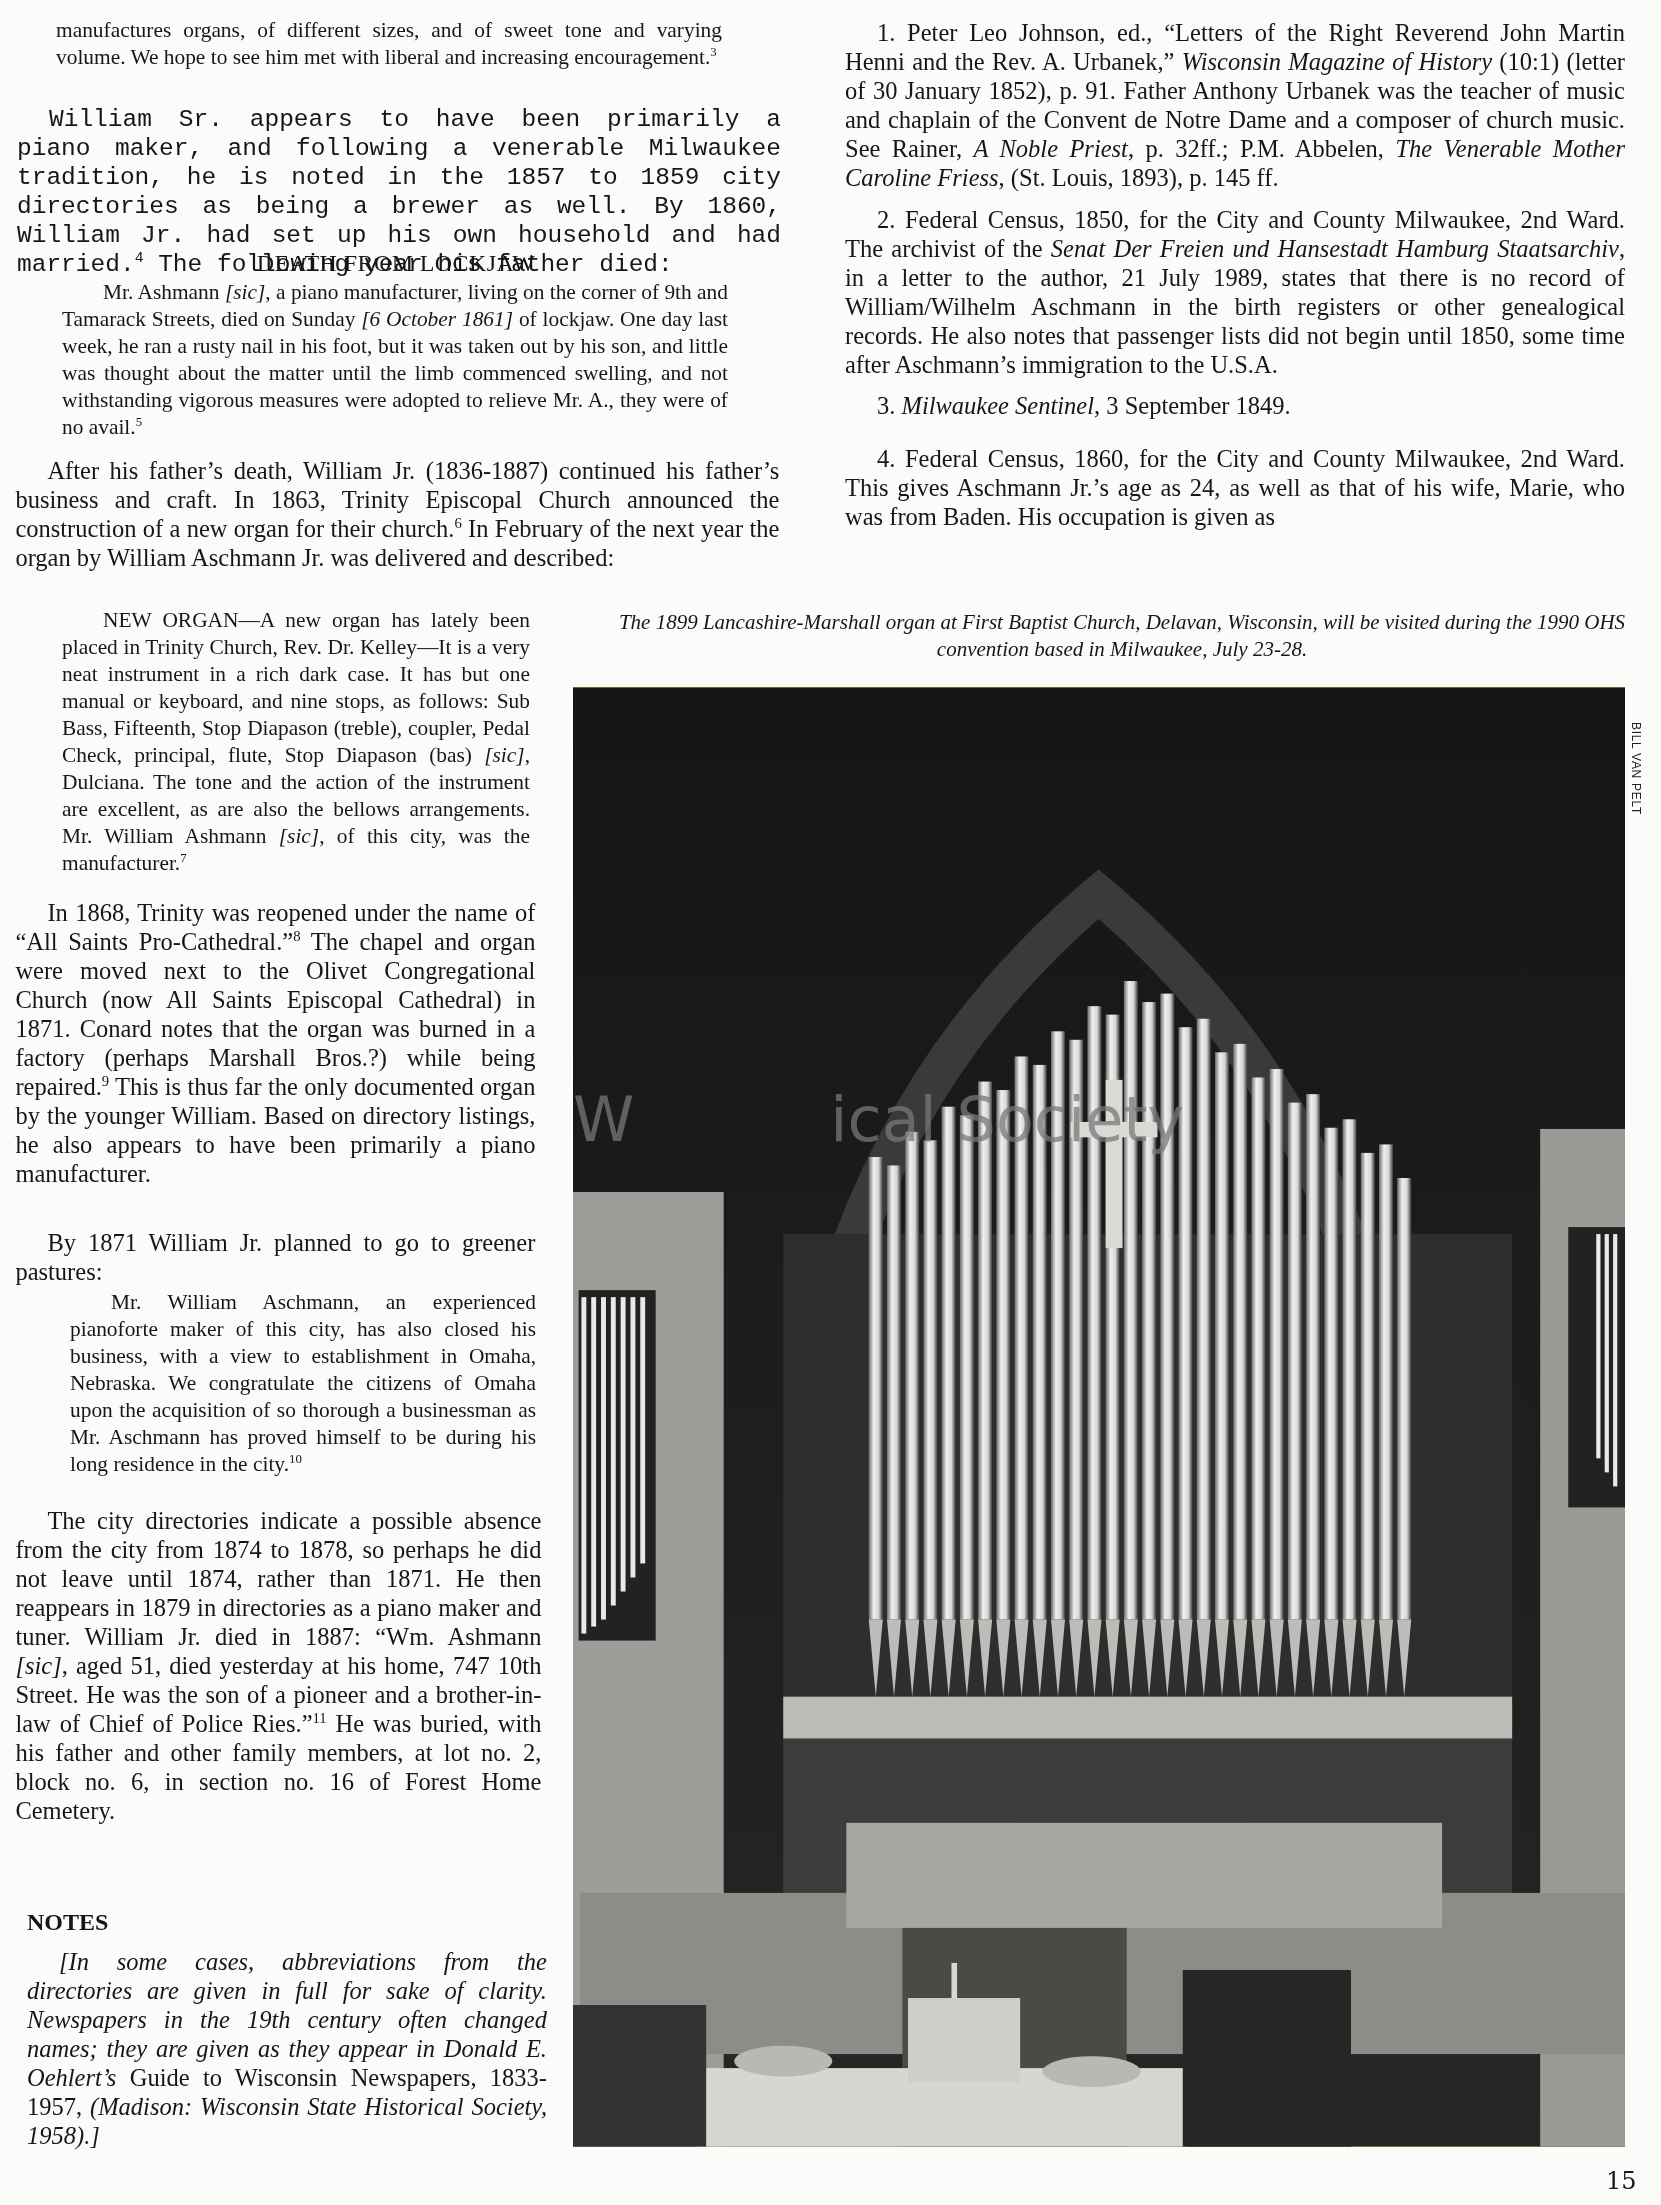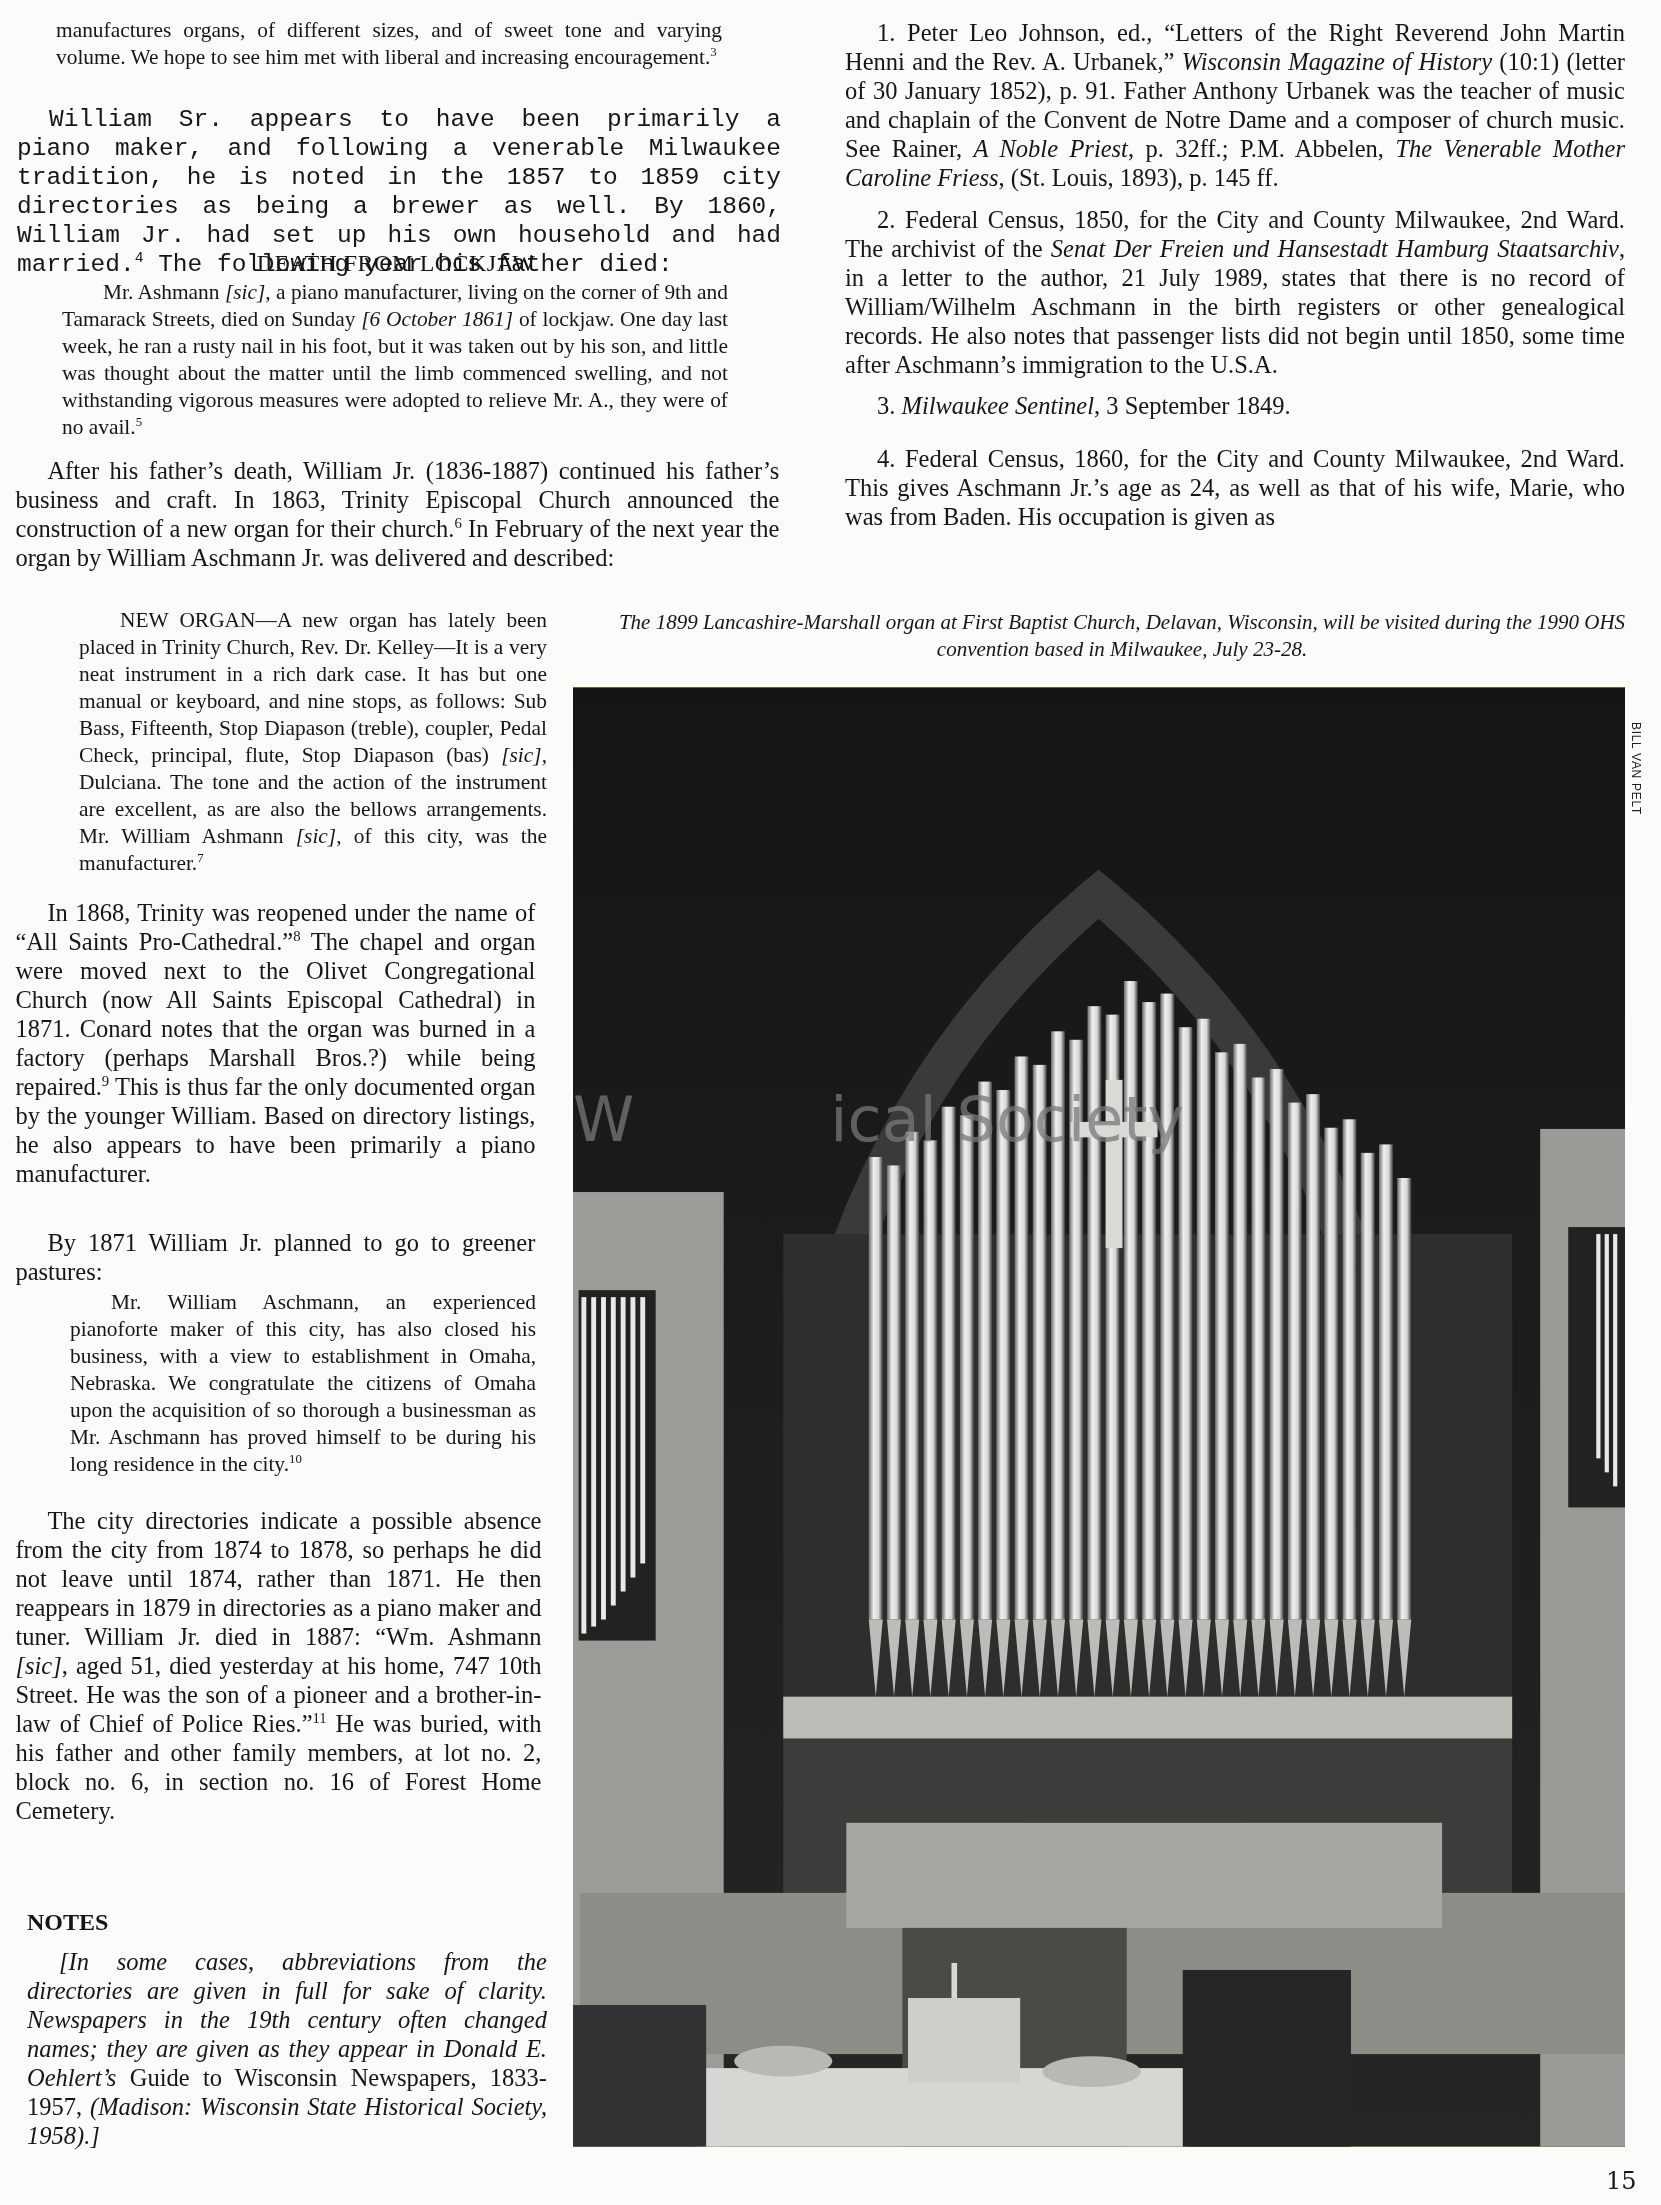--- a/index.html
+++ b/index.html
@@ -66,21 +66,21 @@
 <div class="abs heading-center" style="left:63px; top:250px; width:666px;">DEATH FROM LOCKJAW</div>
 
 <div class="abs quote-text" style="left:62px; top:279px; width:666px;">
   <p class="qindent"><span>Mr. Ashmann </span><i>[sic]</i><span>, a piano manufacturer, living on the corner of 9th and Tamarack Streets, died on Sunday </span><i>[6 October 1861]</i><span> of lockjaw. One day last week, he ran a rusty nail in his foot, but it was taken out by his son, and little was thought about the matter until the limb commenced swelling, and not withstanding vigorous measures were adopted to relieve Mr. A., they were of no avail.</span><sup>5</sup></p>
 </div>
 
 <div class="abs body-text" style="left:15.4px; top:456px; width:764px;">
   <p class="indent"><span>After his father’s death, William Jr. (1836-1887) continued his father’s business and craft. In 1863, Trinity Episcopal Church announced the construction of a new organ for their church.</span><sup>6</sup><span> In February of the next year the organ by William Aschmann Jr. was delivered and described:</span></p>
 </div>
 
-<div class="abs quote-text" style="left:79px; top:607px; width:468px;">
+<div class="abs quote-text" style="left:62px; top:607px; width:468px;">
   <p class="qindent"><span>NEW ORGAN—A new organ has lately been placed in Trinity Church, Rev. Dr. Kelley—It is a very neat instrument in a rich dark case. It has but one manual or keyboard, and nine stops, as follows: Sub Bass, Fifteenth, Stop Diapason (treble), coupler, Pedal Check, principal, flute, Stop Diapason (bas) </span><i>[sic]</i><span>, Dulciana. The tone and the action of the instrument are excellent, as are also the bellows arrangements. Mr. William Ashmann </span><i>[sic]</i><span>, of this city, was the manufacturer.</span><sup>7</sup></p>
 </div>
 
 <div class="abs body-text" style="left:15.4px; top:898px; width:520px;">
   <p class="indent"><span>In 1868, Trinity was reopened under the name of “All Saints Pro-Cathedral.”</span><sup>8</sup><span> The chapel and organ were moved next to the Olivet Congregational Church (now All Saints Episcopal Cathedral) in 1871. Conard notes that the organ was burned in a factory (perhaps Marshall Bros.?) while being repaired.</span><sup>9</sup><span> This is thus far the only documented organ by the younger William. Based on directory listings, he also appears to have been primarily a piano manufacturer.</span></p>
 </div>
 
 <div class="abs body-text" style="left:15.4px; top:1228px; width:520px;">
   <p class="indent">By 1871 William Jr. planned to go to greener pastures:</p>
 </div>

